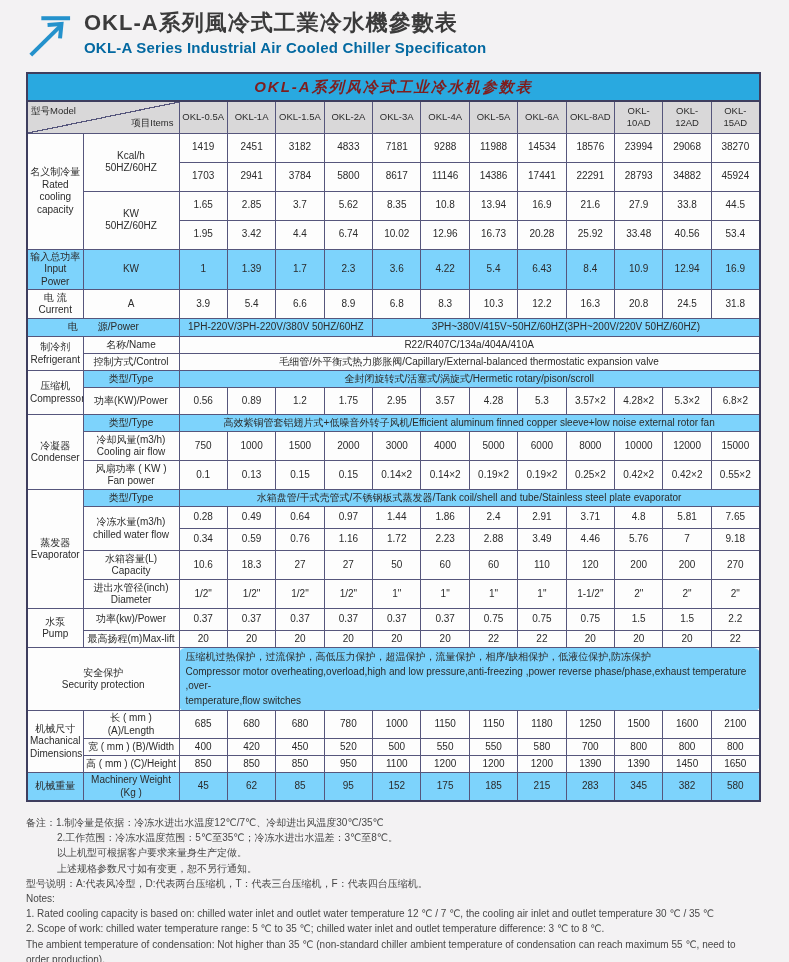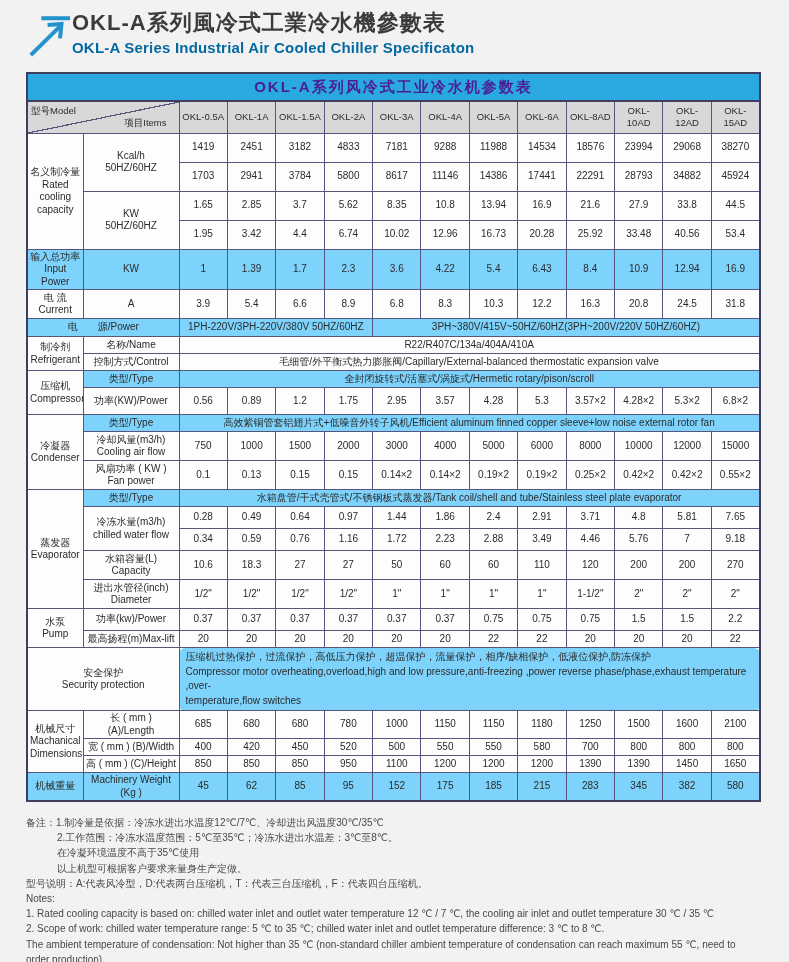--- a/index.html
+++ b/index.html
@@ -6,60 +6,61 @@
   body{
     width:789px;height:962px;
     background:#f3f2f3;
     font-family:"Liberation Sans","DejaVu Sans",sans-serif;
     color:#2e2e2e;
     -webkit-font-smoothing:antialiased;
   }
   .doc{padding:8px 28px 0 26px;}
 
   
-  .hdr{display:flex;align-items:flex-start;gap:0;margin:2px 0 14px 0;}
+  .hdr{display:flex;align-items:flex-start;gap:12px;margin:2px 0 14px 0;}
   .logo{width:46px;height:46px;flex:0 0 auto;margin-top:2px;}
   .t-zh{font-size:22px;font-weight:600;color:#3b3b3b;margin:0;letter-spacing:1px;line-height:1.2;}
   .t-en{font-size:15px;font-weight:600;color:#0369a1;margin-top:3px;letter-spacing:0.2px;}
 
   
   table.spec{
     border-collapse:collapse;table-layout:fixed;width:733px;
     background:#fdfdfd;border:2px solid #3e3e5e;
   }
   col.c1{width:56px;} col.c2{width:96px;} col.cm{width:48.4px;}
   td{
     border:1px solid #56567c;
     text-align:center;vertical-align:middle;
     font-size:10px;line-height:1.25;
     white-space:pre-line;padding:1px 2px;overflow:hidden;
     color:#2b2b2b;
   }
   td.tt{
-    background:#29a9e0;color:#4c1d95;
+    background:#29a9e0;color:#7f1d1d;
     font-size:15px;font-weight:700;letter-spacing:2px;
     border-bottom:2px solid #3e3e5e;
+    font-style:italic;
   }
   td.hd{background:#d9d8d9;font-size:9.5px;}
   td.g{background:#7dd3fc;}
   td.cat{font-size:10px;}
   td.item{font-size:10px;}
   td.val{font-size:10px;}
   td.left{text-align:left;padding:2px 6px;line-height:1.45;border-radius:6px;}
   td.diag{
     position:relative;font-size:9.5px;
     background-color:#d9d8d9;
     background-image:linear-gradient(to bottom right,
       transparent calc(50% - 0.6px),
       #56567c calc(50% - 0.6px),
       #56567c calc(50% + 0.6px),
       transparent calc(50% + 0.6px));
   }
   .diag-a{position:absolute;left:3px;top:3px;}
-  .diag-b{position:absolute;right:12px;bottom:4px;}
+  .diag-b{position:absolute;right:5px;bottom:4px;}
 
   
   .notes{margin-top:13px;font-size:10px;color:#474747;line-height:1.52;}
   .notes div{white-space:normal;}
   .ind3{padding-left:31px;}
 </style>
 </head>
 <body>
 
 <div class="doc">
@@ -457,22 +458,22 @@
           <td class="val g">345</td>
           <td class="val g">382</td>
           <td class="val g">580</td>
         </tr>
       </tbody>
   </table>
 
   <div class="notes">
     <div>备注：1.制冷量是依据：冷冻水进出水温度12℃/7℃、冷却进出风温度30℃/35℃</div>
     <div class="ind3">2.工作范围：冷冻水温度范围：5℃至35℃；冷冻水进出水温差：3℃至8℃。</div>
-    <div class="ind3">在冷凝环境温度不高于35℃使用</div>
     <div class="ind3">以上机型可根据客户要求来量身生产定做。</div>
+    <div class="ind3">上述规格参数尺寸如有变更，恕不另行通知。</div>
     <div>型号说明：A:代表风冷型，D:代表两台压缩机，T：代表三台压缩机，F：代表四台压缩机。</div>
     <div>Notes:</div>
     <div>1. Rated cooling capacity is based on: chilled water inlet and outlet water temperature 12 ℃ / 7 ℃, the cooling air inlet and outlet temperature 30 ℃ / 35 ℃</div>
     <div>2. Scope of work: chilled water temperature range: 5 ℃ to 35 ℃; chilled water inlet and outlet temperature difference: 3 ℃ to 8 ℃.</div>
     <div>The ambient temperature of condensation: Not higher than 35 ℃ (non-standard chiller ambient temperature of condensation can reach maximum 55 ℃, need to order production).</div>
 
   </div>
 
 </div>
 

